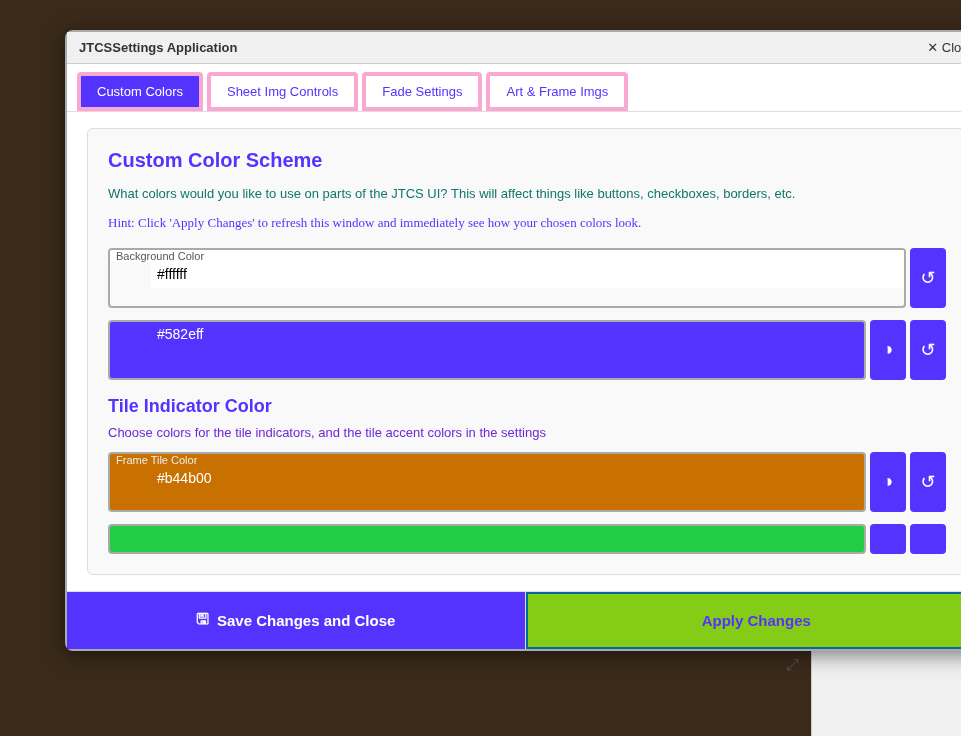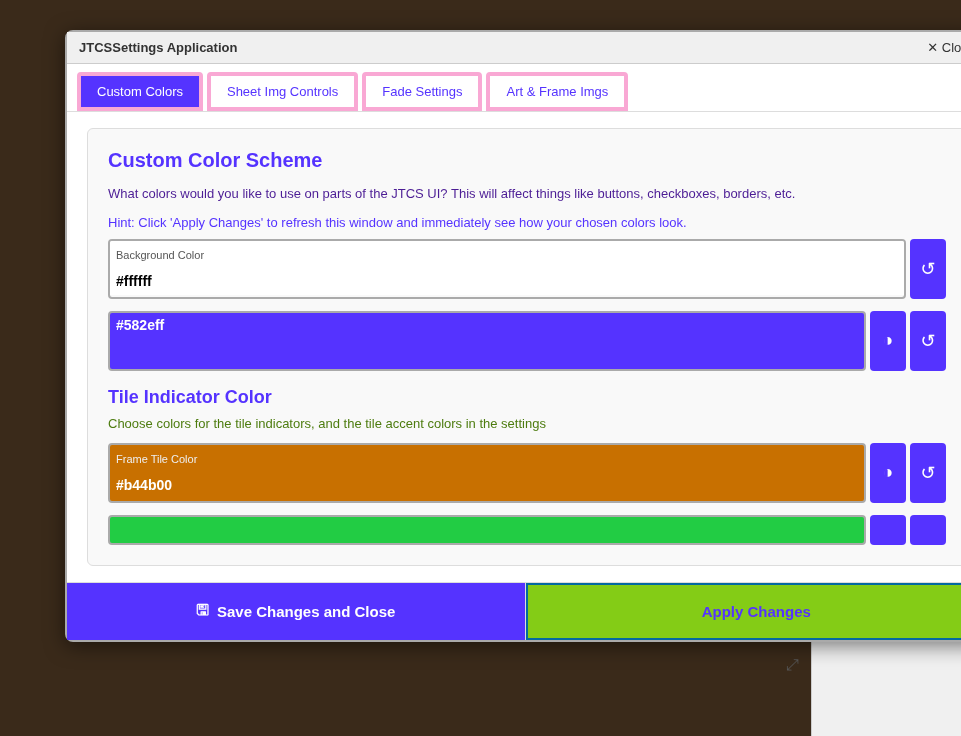--- a/index.html
+++ b/index.html
@@ -175,30 +175,31 @@
 
     .section-title {
       font-size: 20px;
       color: #5533ff;
       font-weight: bold;
       margin-bottom: 12px;
     }
 
     .description-text {
       font-size: 13px;
-      color: #4c1d95;
+      color: #0f766e;
       margin-bottom: 10px;
       line-height: 1.5;
     }
 
     .hint-text {
       font-size: 13px;
       color: #5533ff;
-      margin-bottom: 7px;
+      margin-bottom: 16px;
       line-height: 1.4;
+      font-family: Liberation Serif, serif;
     }
 
     
     .color-field-row {
       display: flex;
       align-items: stretch;
       margin-bottom: 12px;
       gap: 4px;
     }
 
@@ -206,29 +207,30 @@
       flex: 1;
       border: 2px solid #aaa;
       border-radius: 4px;
       overflow: hidden;
       position: relative;
     }
 
     .color-field-label {
       font-size: 11px;
       color: #555;
-      padding: 8px 6px;
+      padding: 0 6px;
       background: white;
     }
 
     .color-field-value {
       font-size: 14px;
-      font-weight: bold;
+      font-weight: normal;
       padding: 4px 6px 6px;
       background: white;
+      margin-left: 41px;
     }
 
     .color-field-box.accent {
       background: #5533ff;
     }
 
     .color-field-box.accent .color-field-label {
       background: transparent;
       color: #ccc;
     }
@@ -275,21 +277,21 @@
 
     .subsection-title {
       font-size: 18px;
       color: #5533ff;
       font-weight: bold;
       margin: 16px 0 8px;
     }
 
     .tile-description {
       font-size: 13px;
-      color: #4d7c0f;
+      color: #6d28d9;
       margin-bottom: 12px;
     }
 
     
     .partial-row {
       display: flex;
       align-items: stretch;
       gap: 4px;
       overflow: hidden;
       height: 30px;

